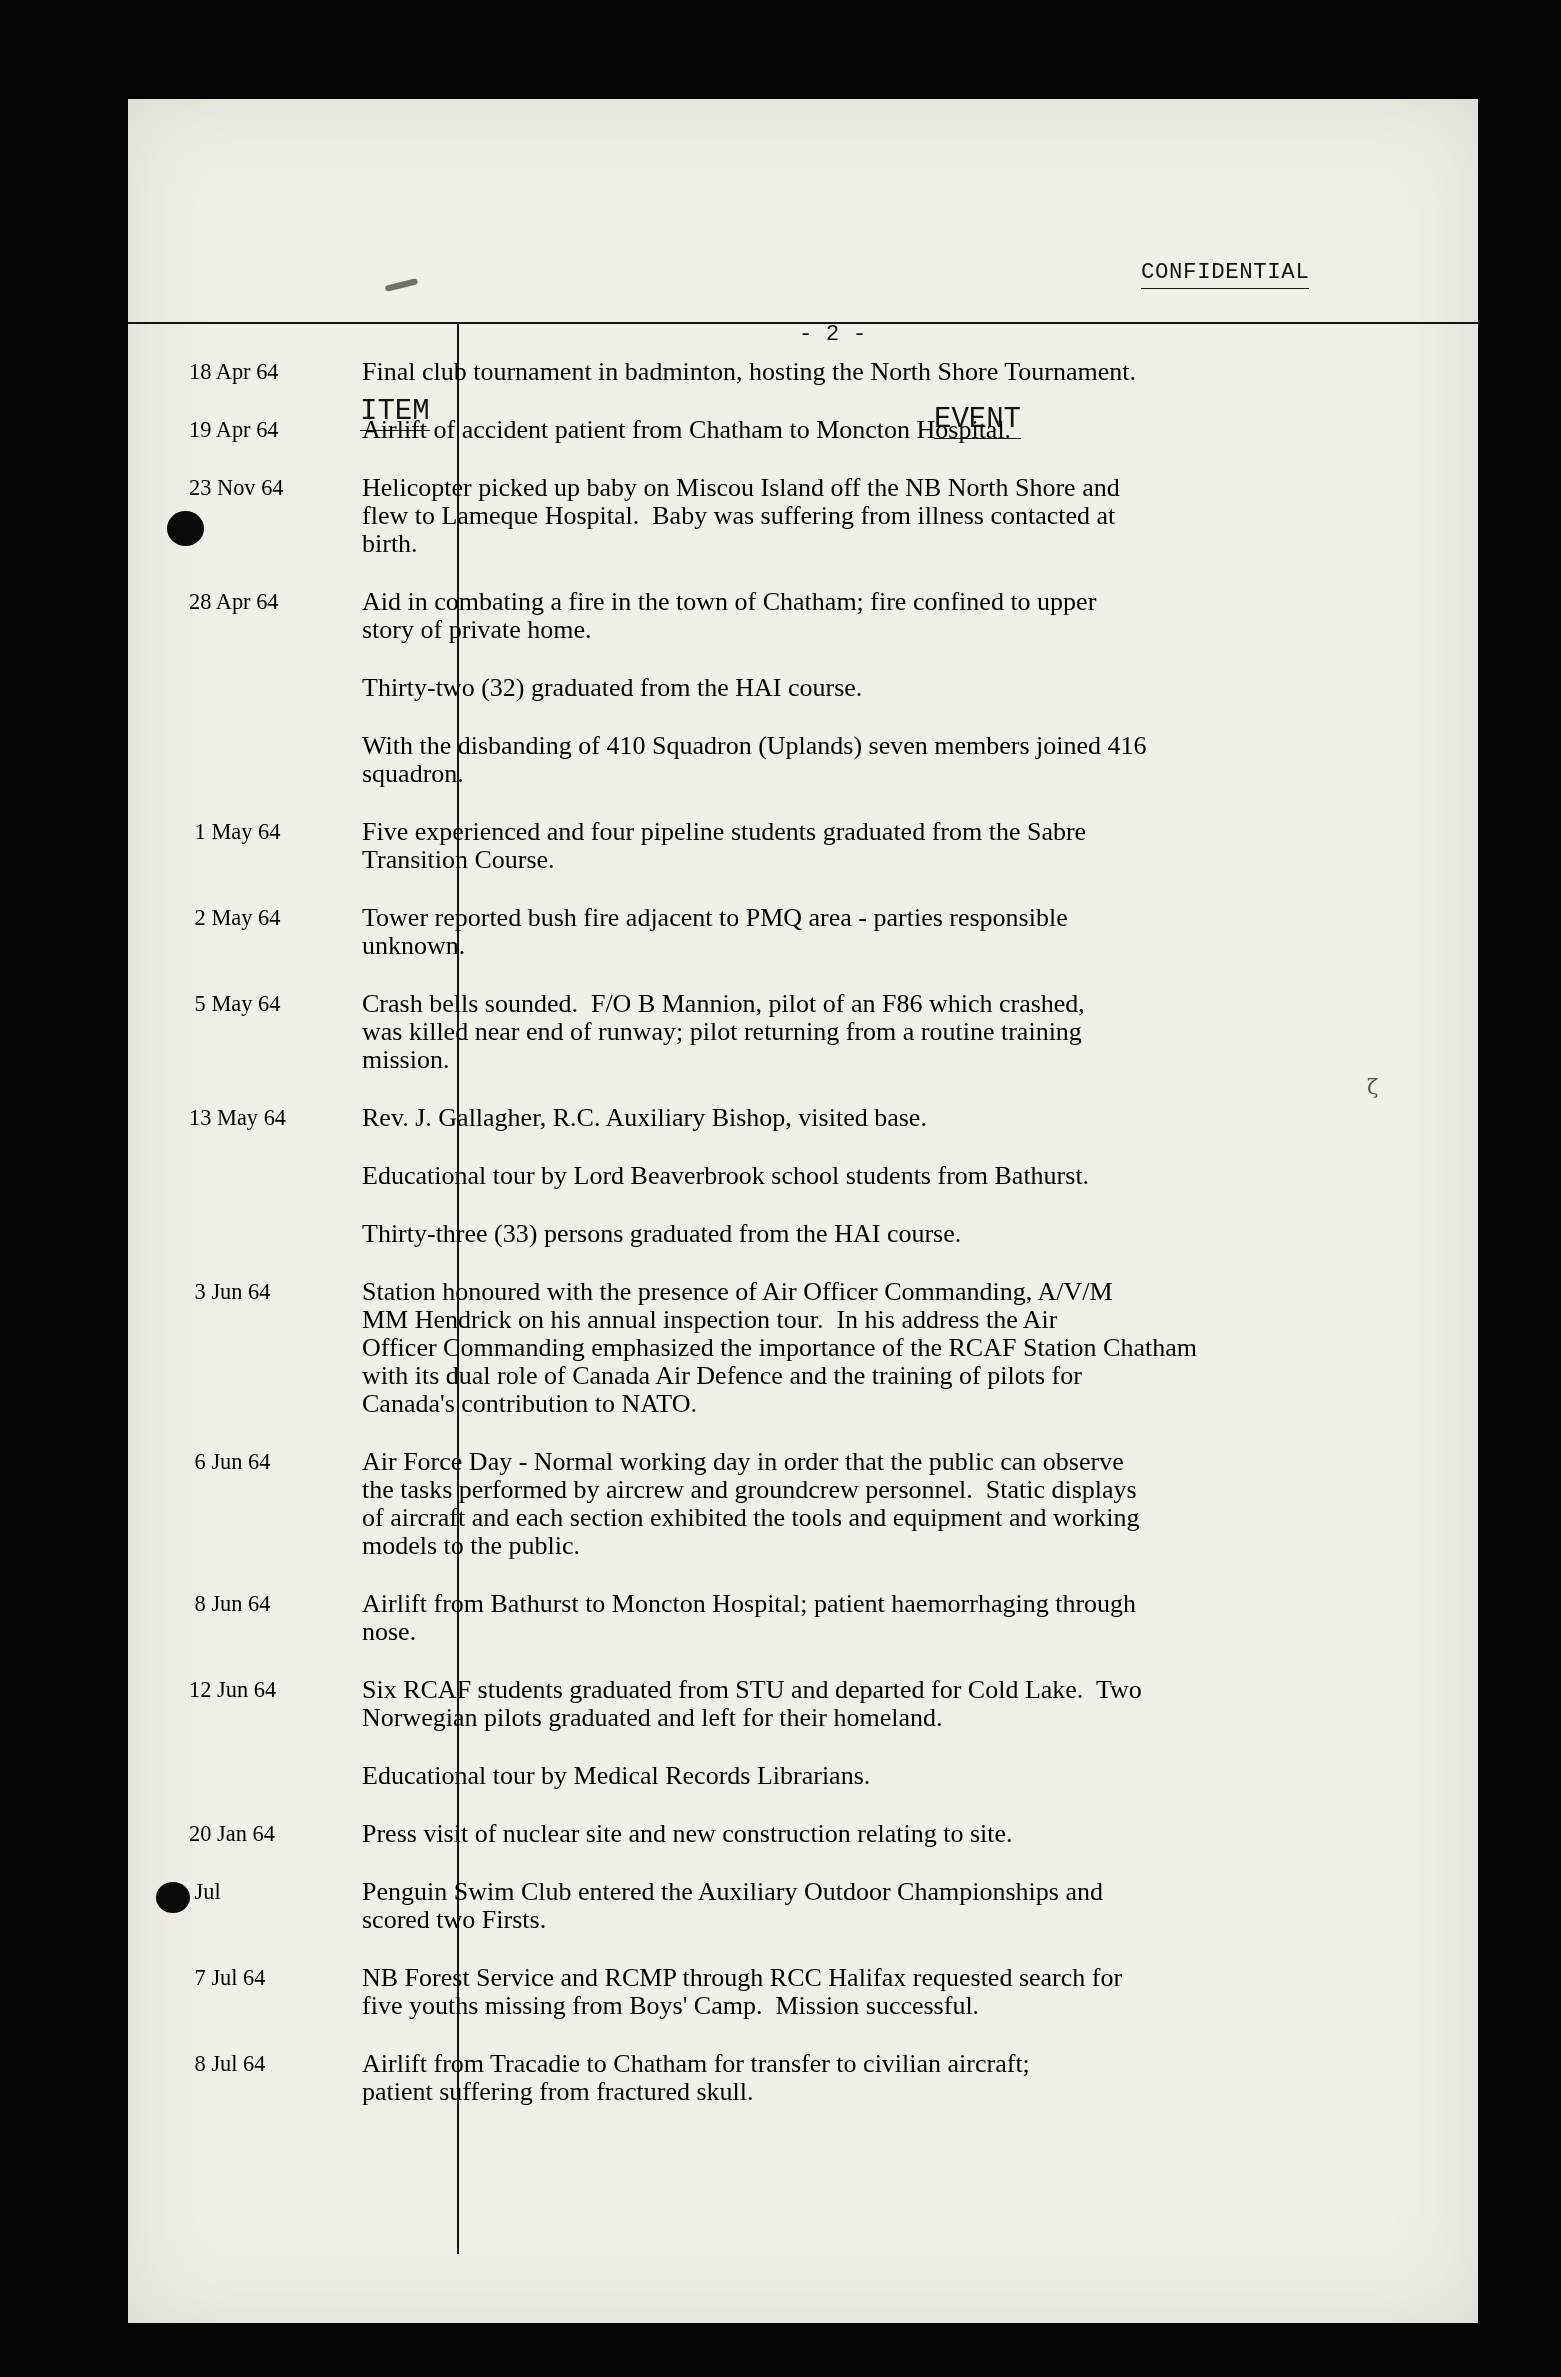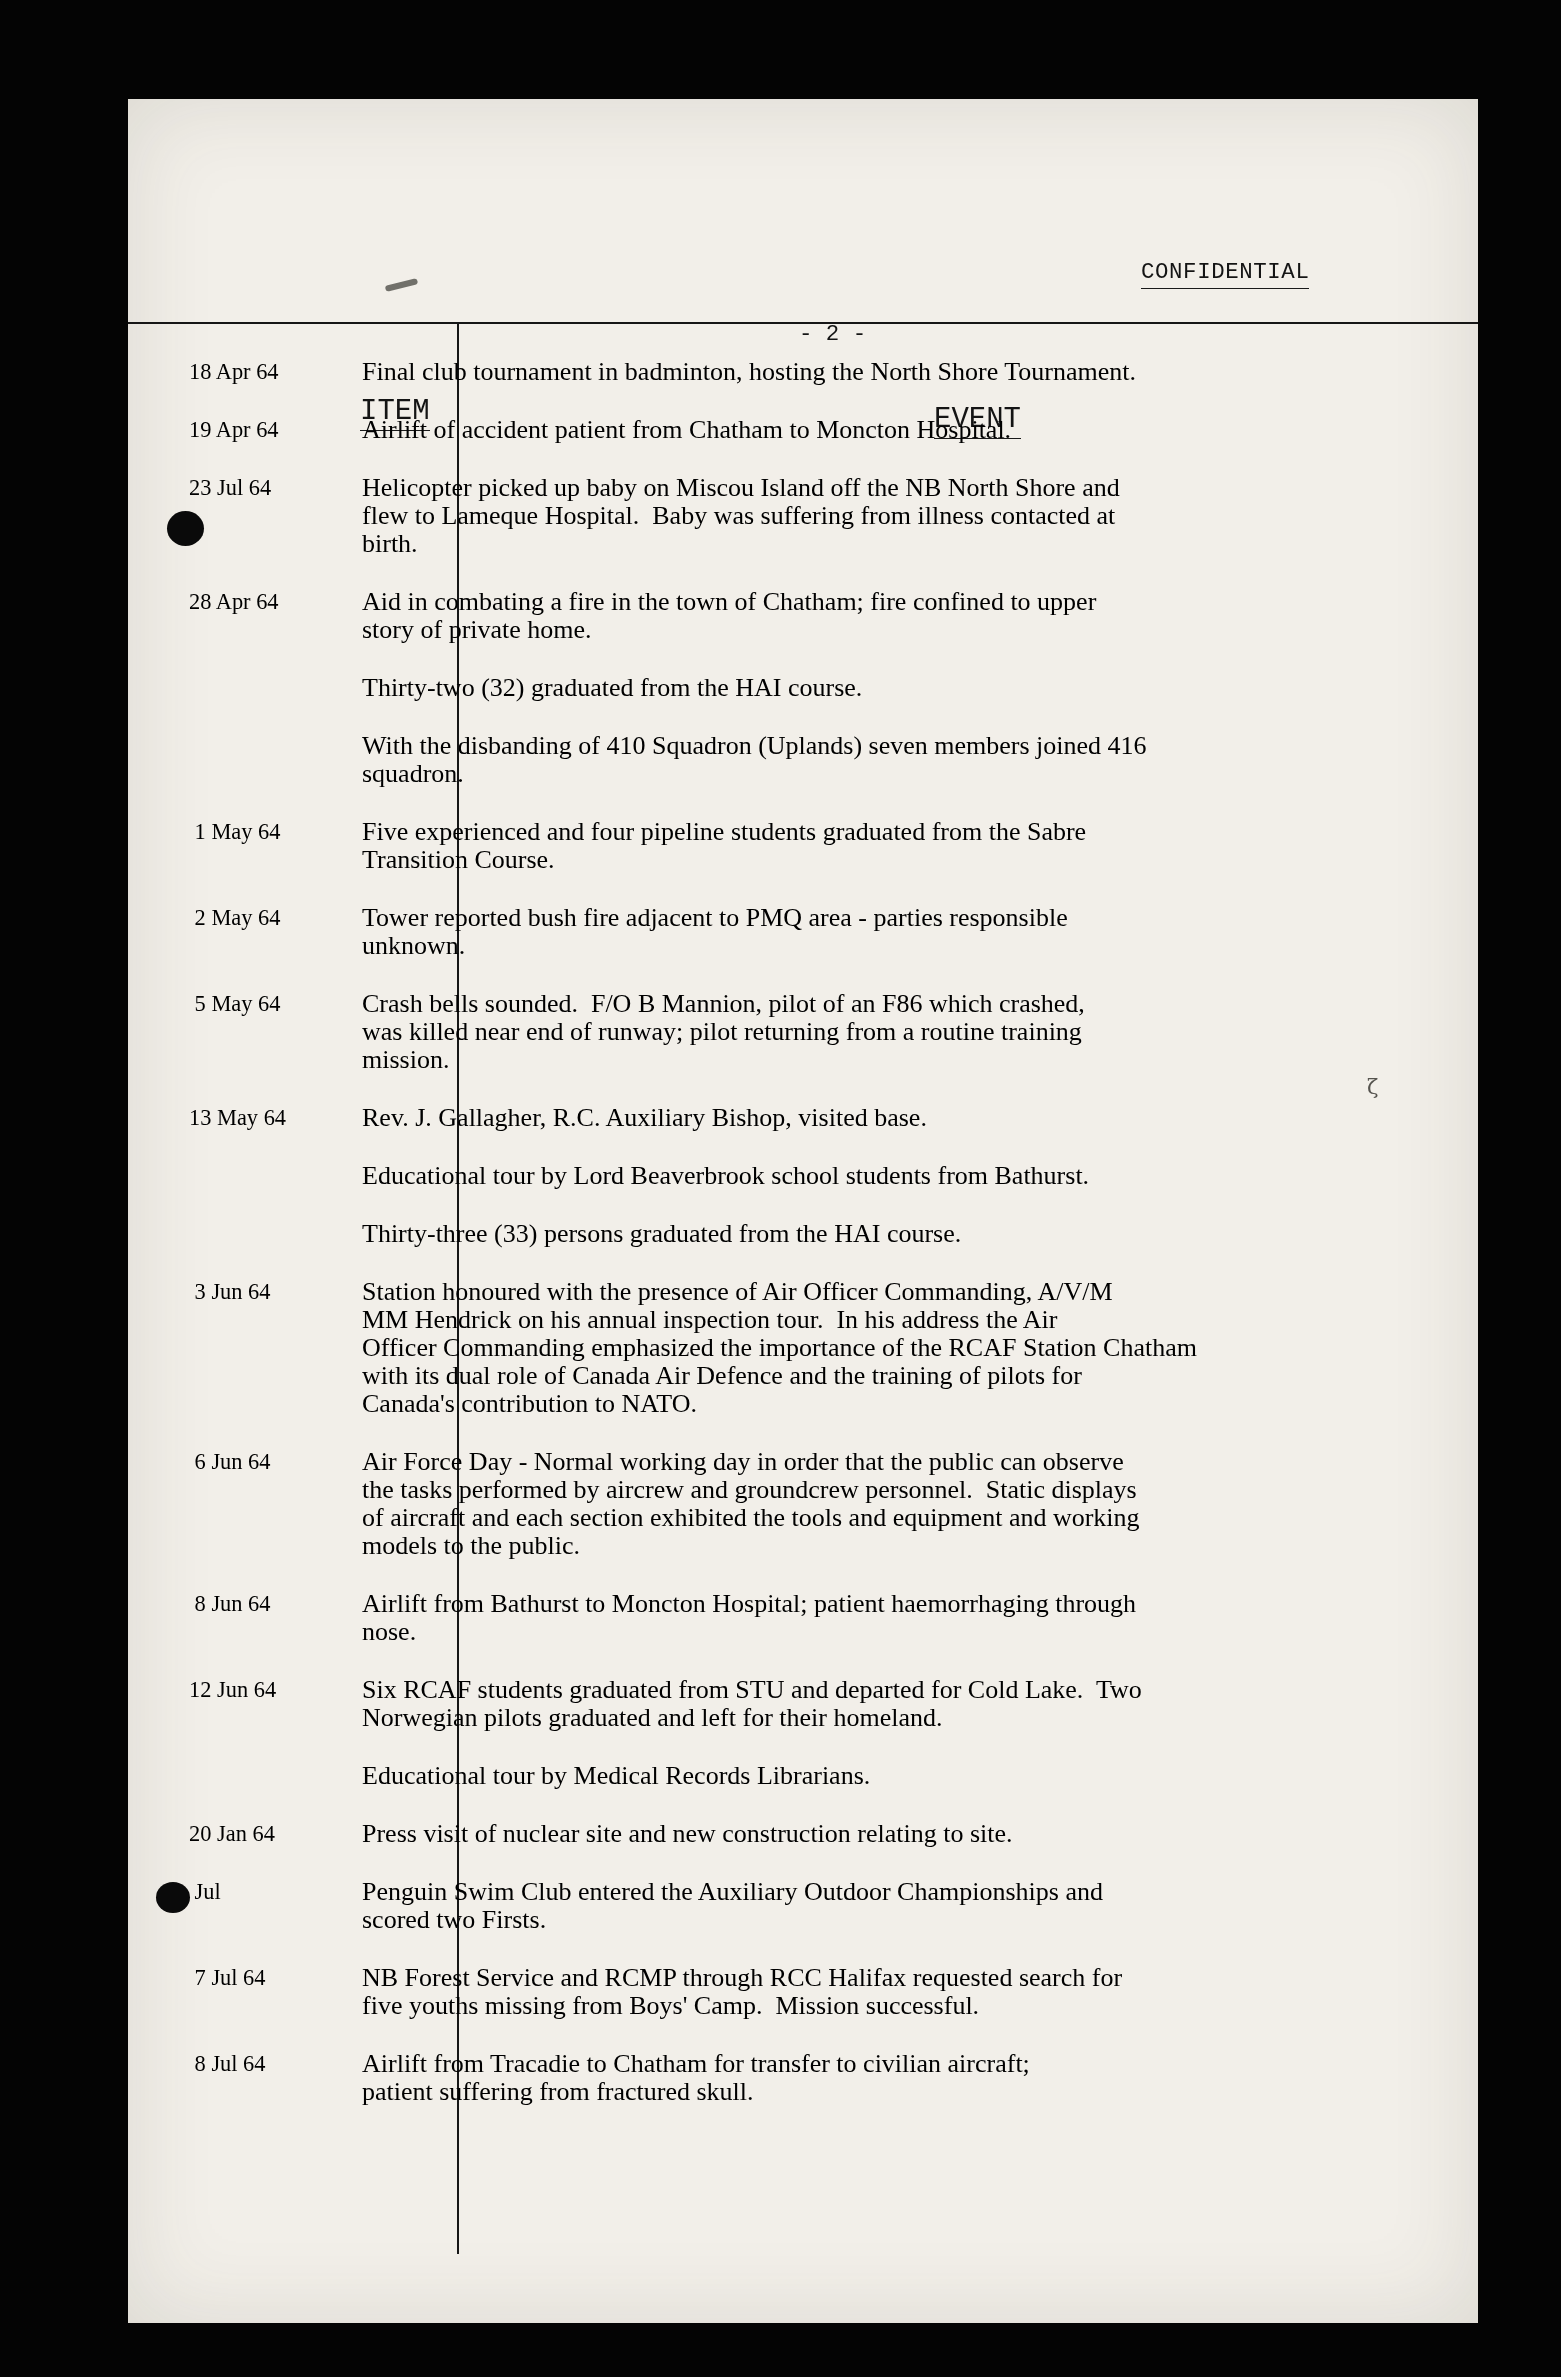--- a/index.html
+++ b/index.html
@@ -149,21 +149,21 @@
     <div class="item-cell">18 Apr 64</div>
     <div class="event-cell">Final club tournament in badminton, hosting the North Shore Tournament.</div>
   </div>
 
   <div class="row">
     <div class="item-cell">19 Apr 64</div>
     <div class="event-cell">Airlift of accident patient from Chatham to Moncton Hospital.</div>
   </div>
 
   <div class="row">
-    <div class="item-cell">23 Jul 64</div>
+    <div class="item-cell">23 Nov 64</div>
     <div class="event-cell">Helicopter picked up baby on Miscou Island off the NB North Shore and
 flew to Lameque Hospital.  Baby was suffering from illness contacted at
 birth.</div>
   </div>
 
   <div class="row">
     <div class="item-cell">28 Apr 64</div>
     <div class="event-cell">Aid in combating a fire in the town of Chatham; fire confined to upper
 story of private home.</div>
   </div>

